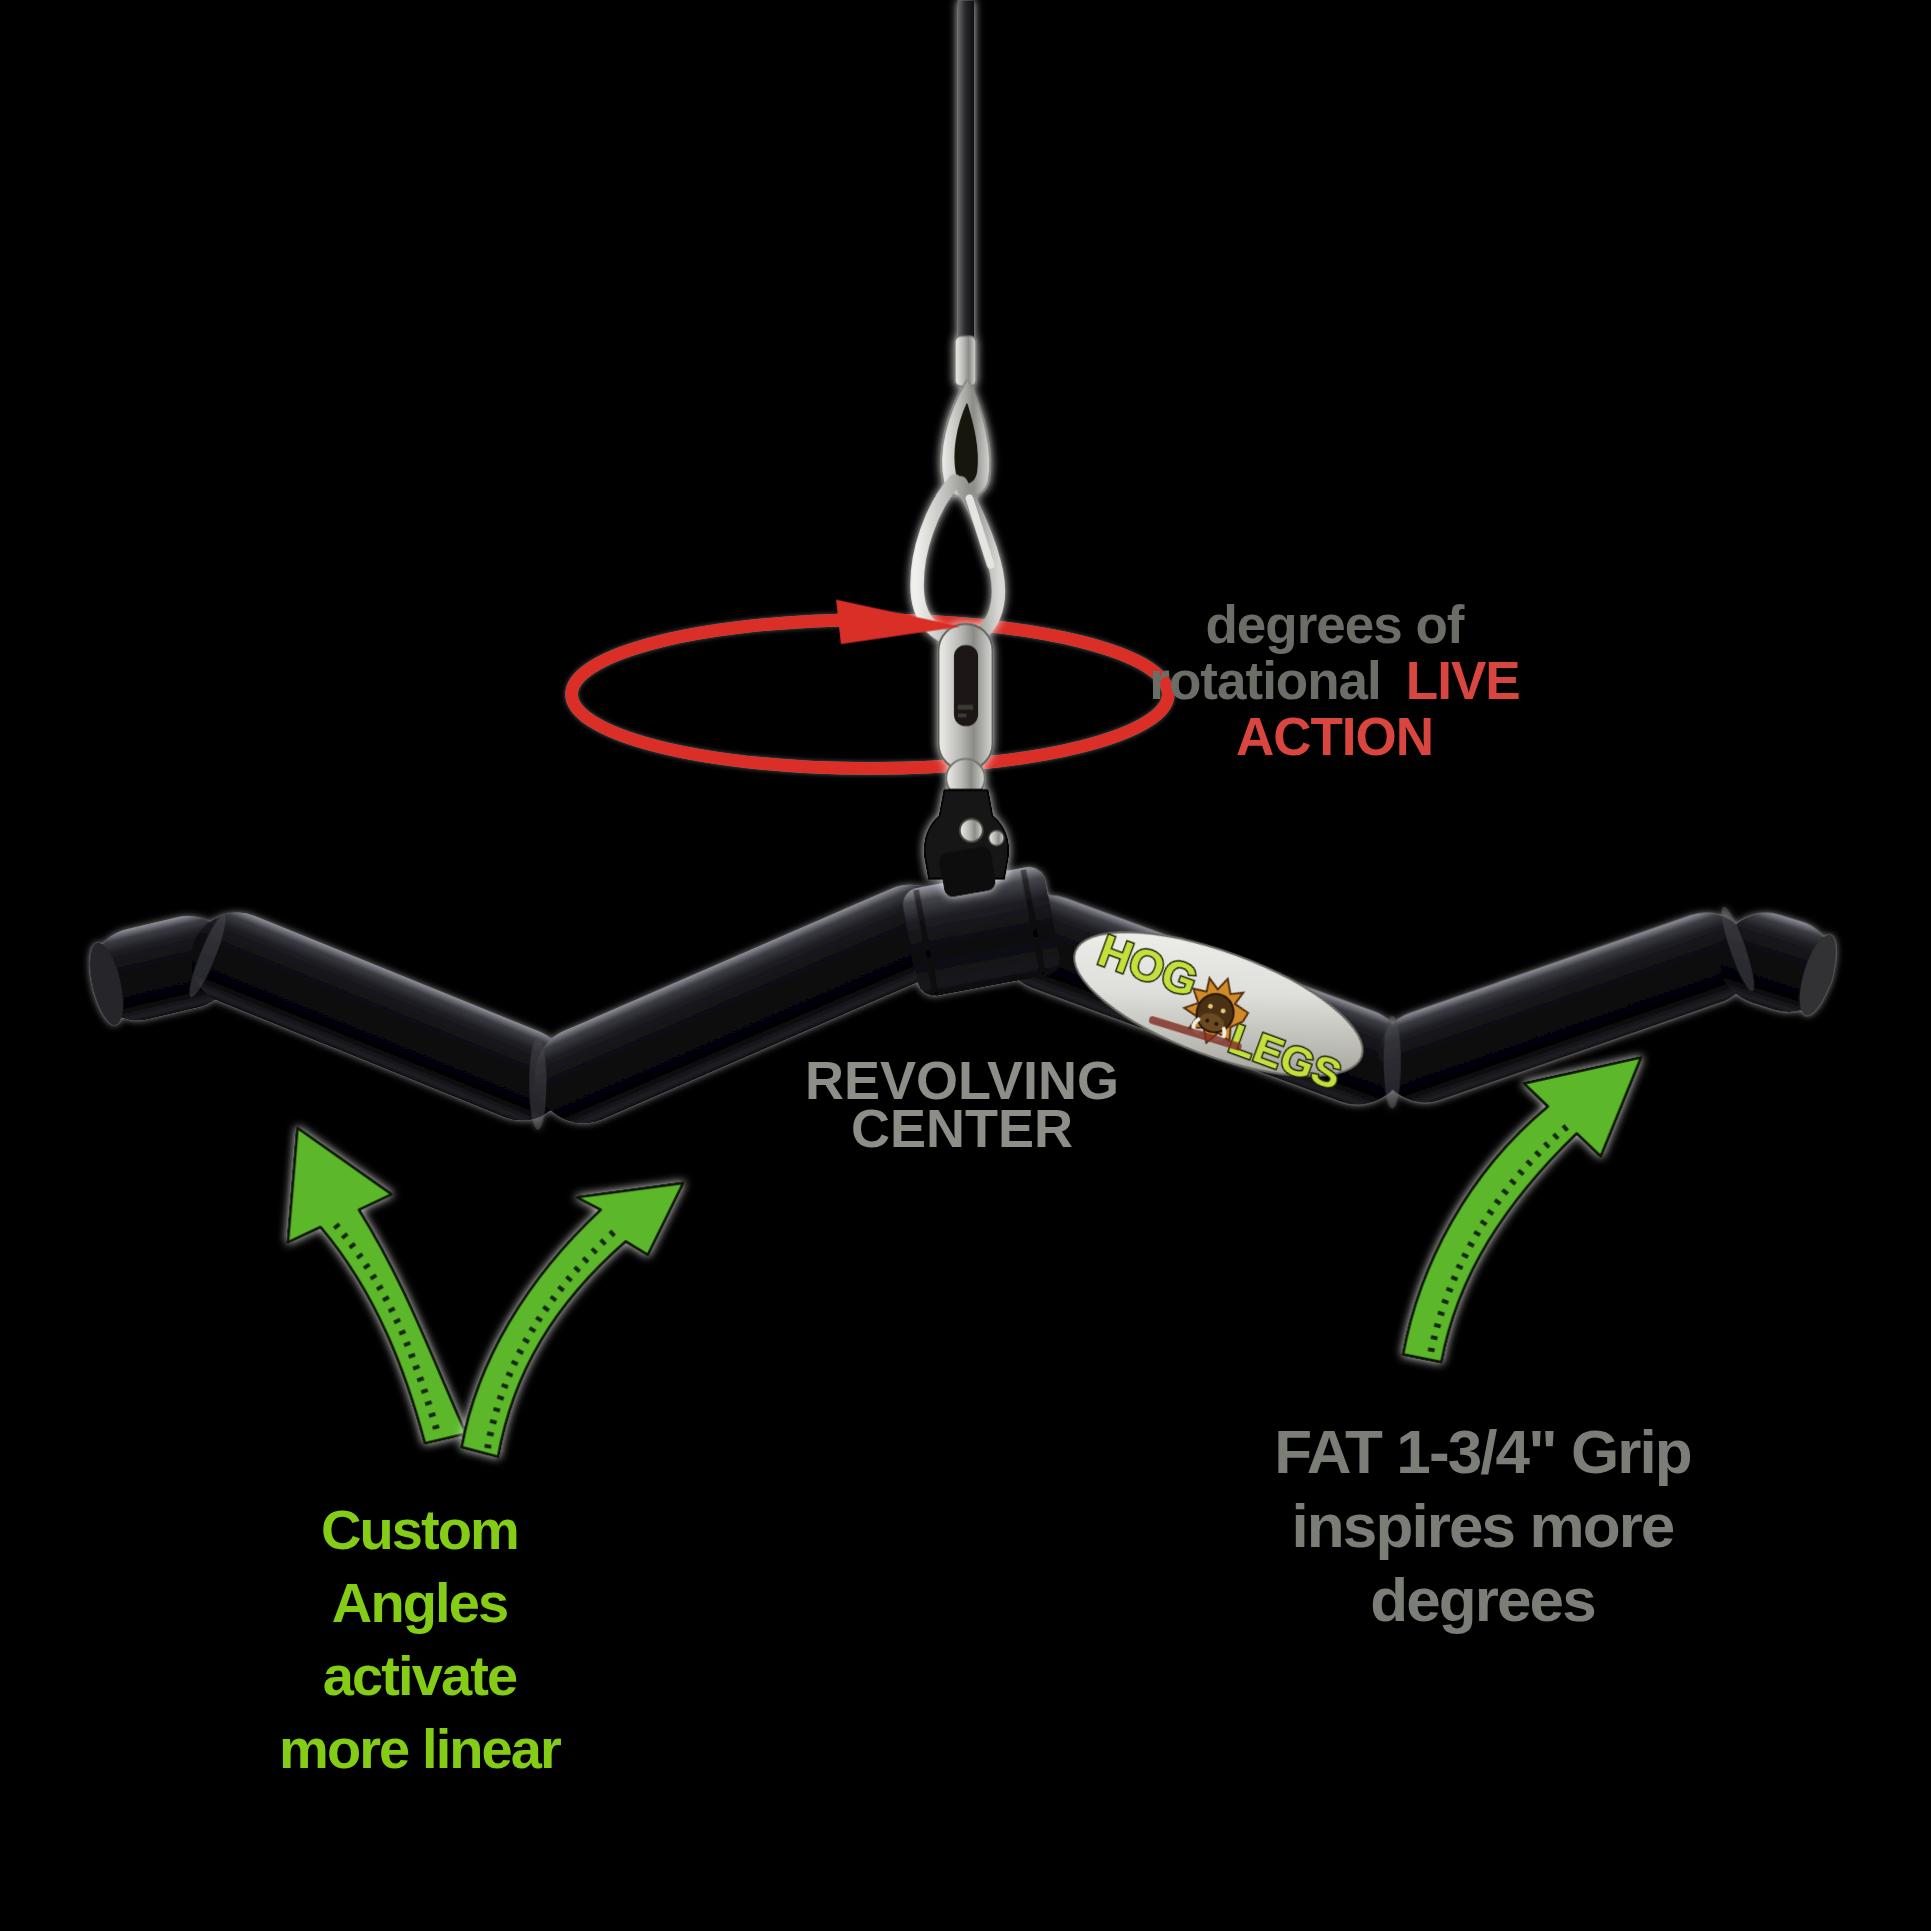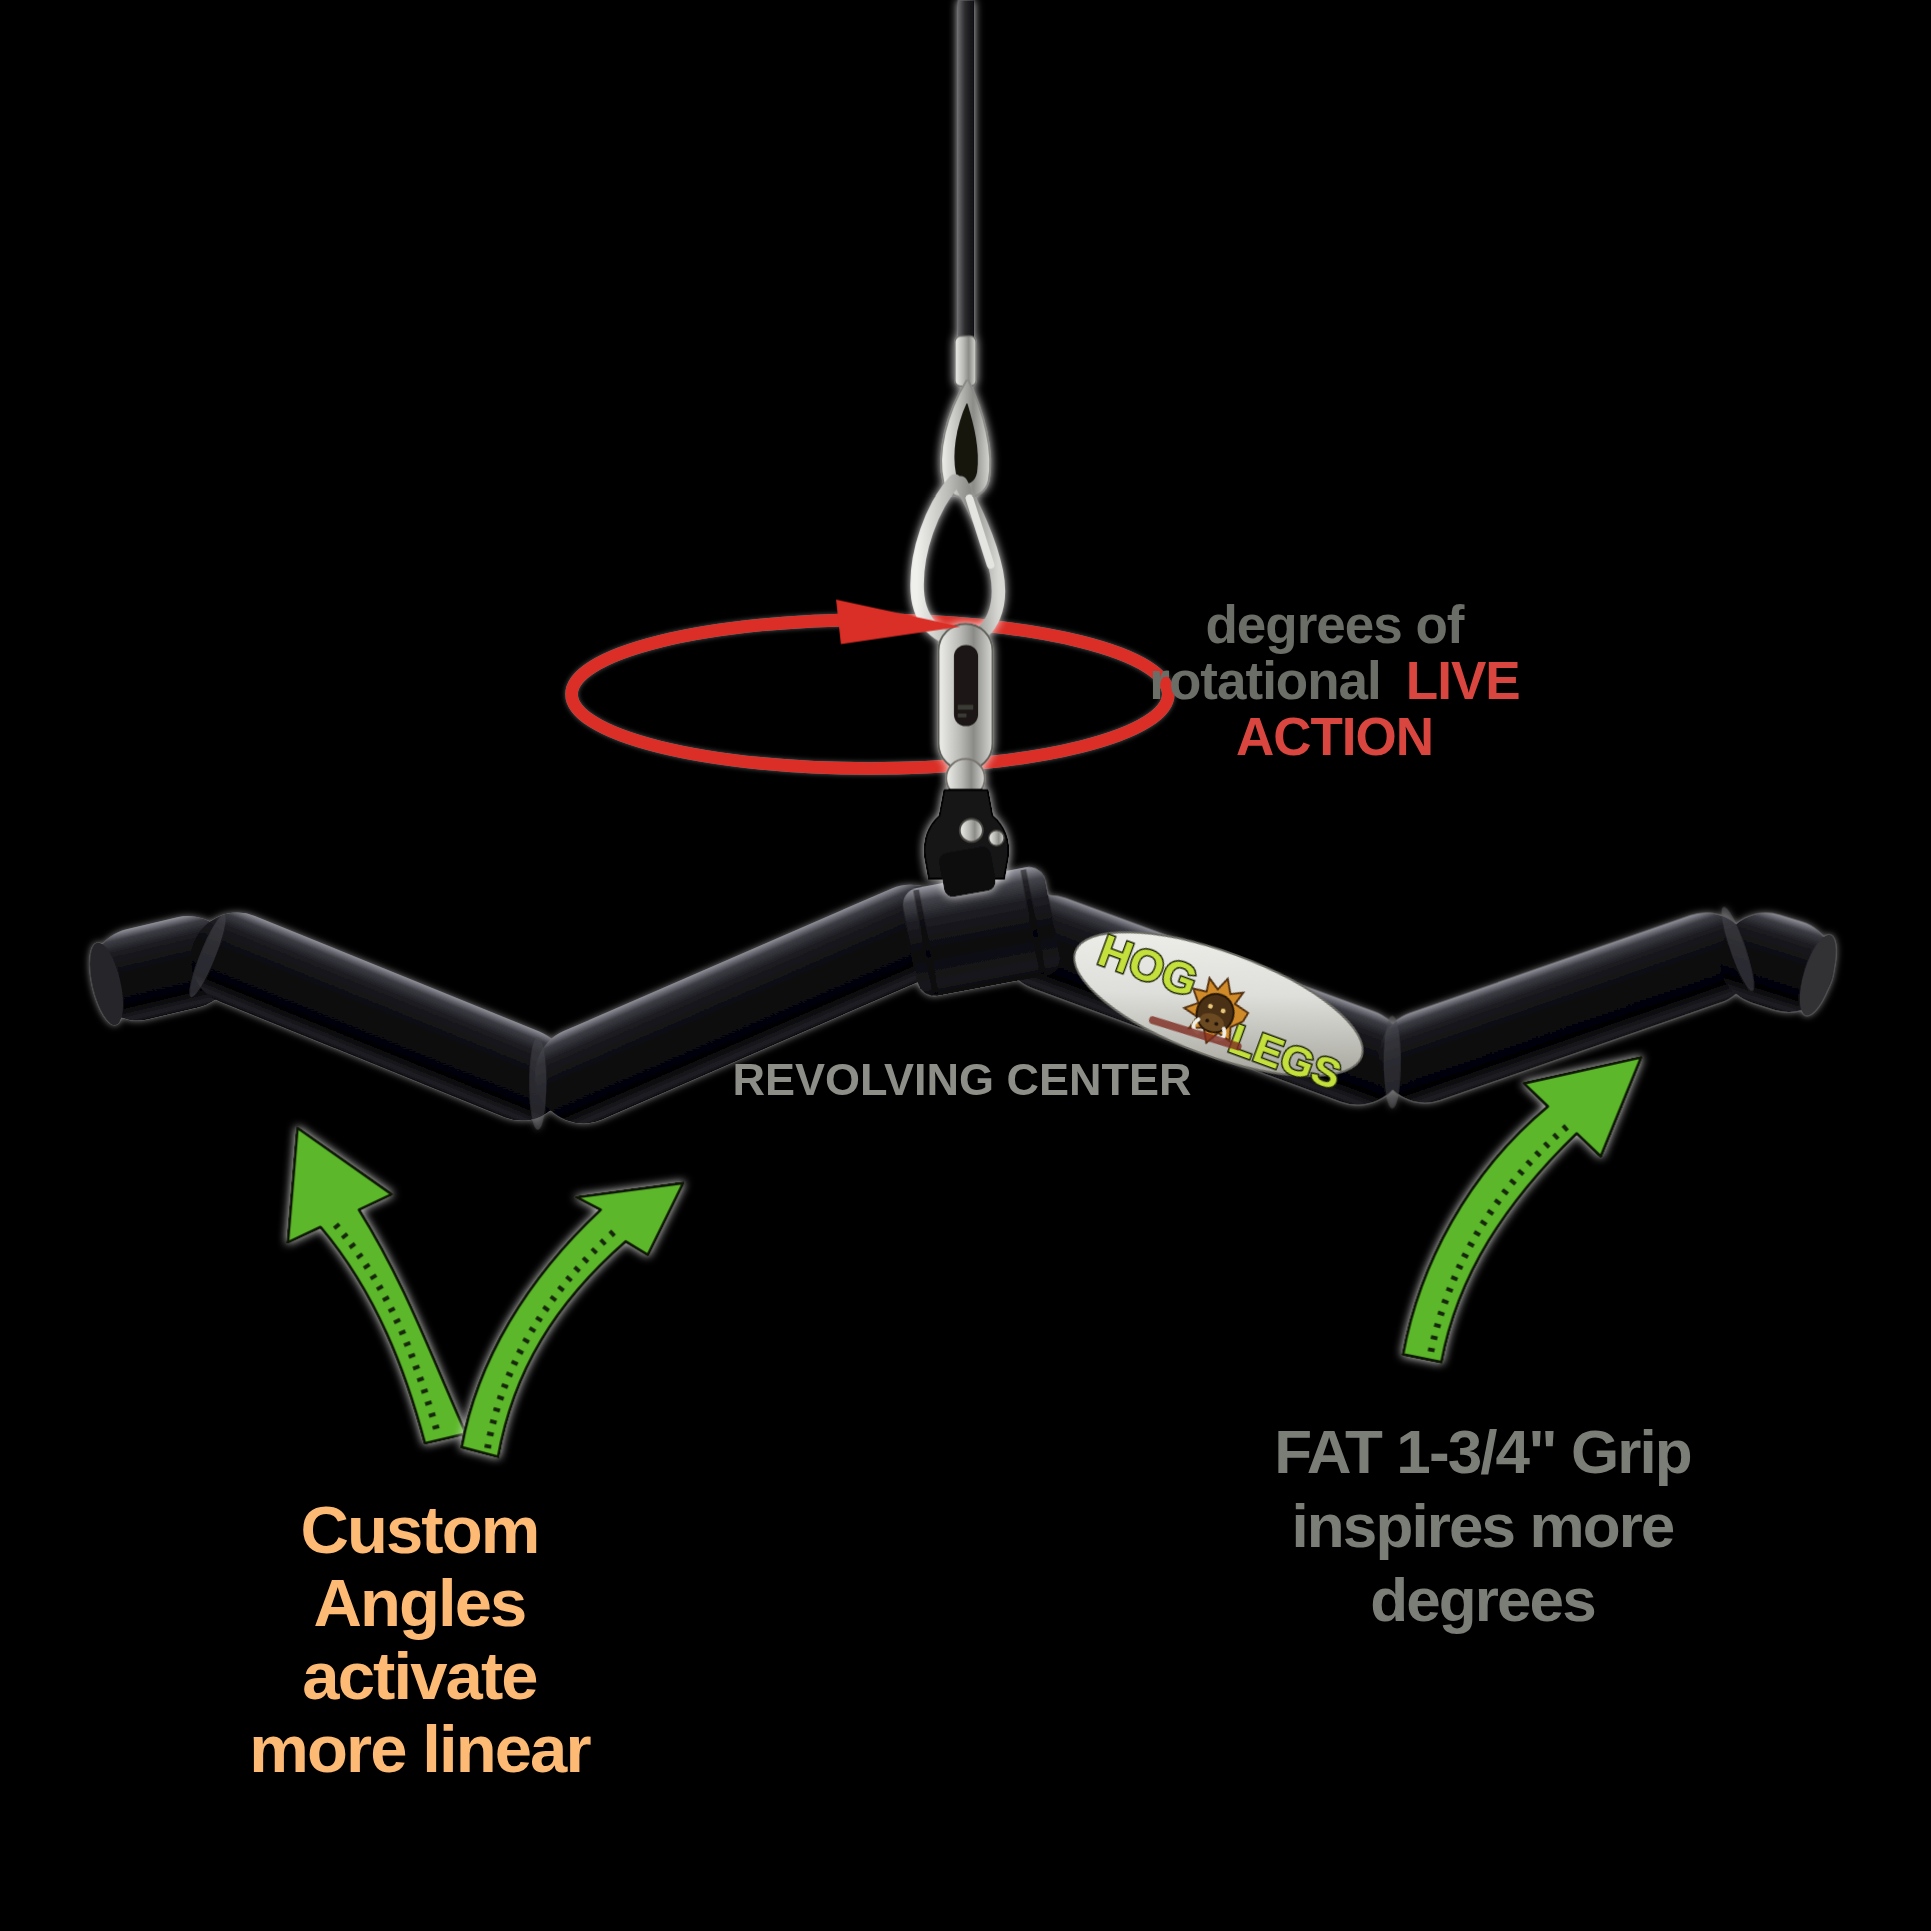--- a/index.html
+++ b/index.html
@@ -3,22 +3,22 @@
 <meta charset="utf-8">
 <style>
   html,body{margin:0;padding:0;background:#000;}
   .stage{position:relative;width:1931px;height:1931px;background:#000000;overflow:hidden;
          font-family:"Liberation Sans", sans-serif;}
   .stage svg{position:absolute;left:0;top:0;}
   .note{position:absolute;font-weight:bold;text-align:center;letter-spacing:-1px;}
   .rotation-note{left:1064px;top:597px;width:541px;font-size:53px;line-height:56px;color:#6b6d67;}
   .rotation-note .red-span{margin-left:25px;}
   .red-text{color:#d9463f;}
-  .revolving-label{left:711px;top:1056px;width:502px;font-size:45px;line-height:48px;color:#8c8e87;letter-spacing:0;}
-  .left-note{left:130px;top:1493px;width:579px;font-size:67px;line-height:73px;color:#fdba74;letter-spacing:-1.9px;}
+  .revolving-label{left:711px;top:1056px;width:502px;font-size:54px;line-height:48px;color:#8c8e87;letter-spacing:0;}
+  .left-note{left:130px;top:1493px;width:579px;font-size:56px;line-height:73px;color:#84cc16;letter-spacing:-1.9px;}
   .right-note{left:1193px;top:1415px;width:579px;font-size:62px;line-height:74px;color:#7b7d77;letter-spacing:-1.9px;}
   .logo-word{font-family:"Liberation Sans", sans-serif;font-weight:bold;paint-order:stroke;}
 </style>
 </head>
 <body>
 
 <div class="stage">
 
 <svg width="1931" height="1931" viewBox="0 0 2000 2000">
   <defs>

